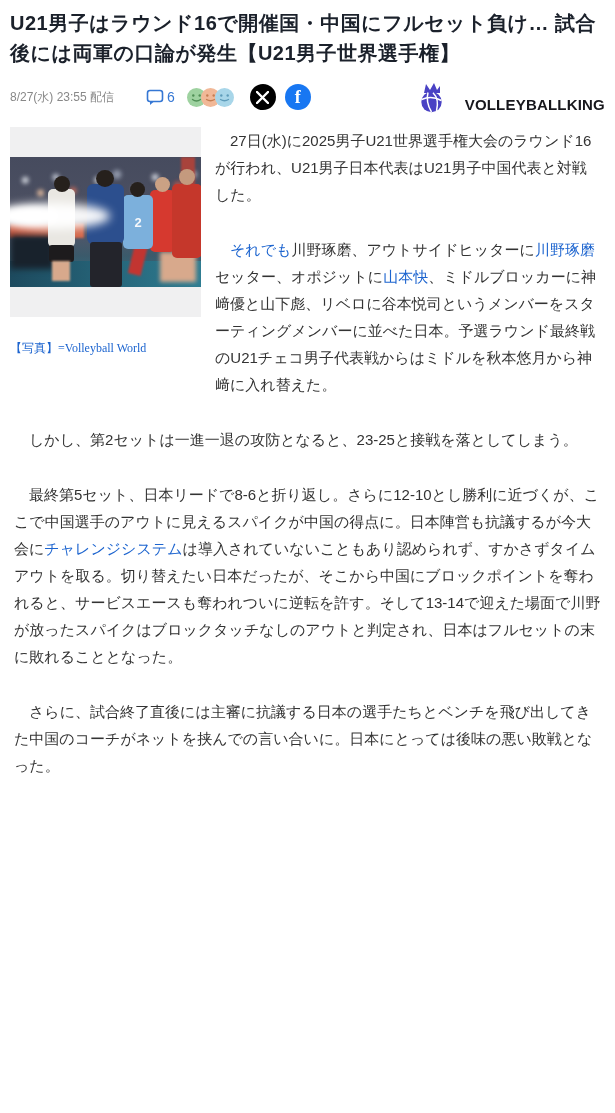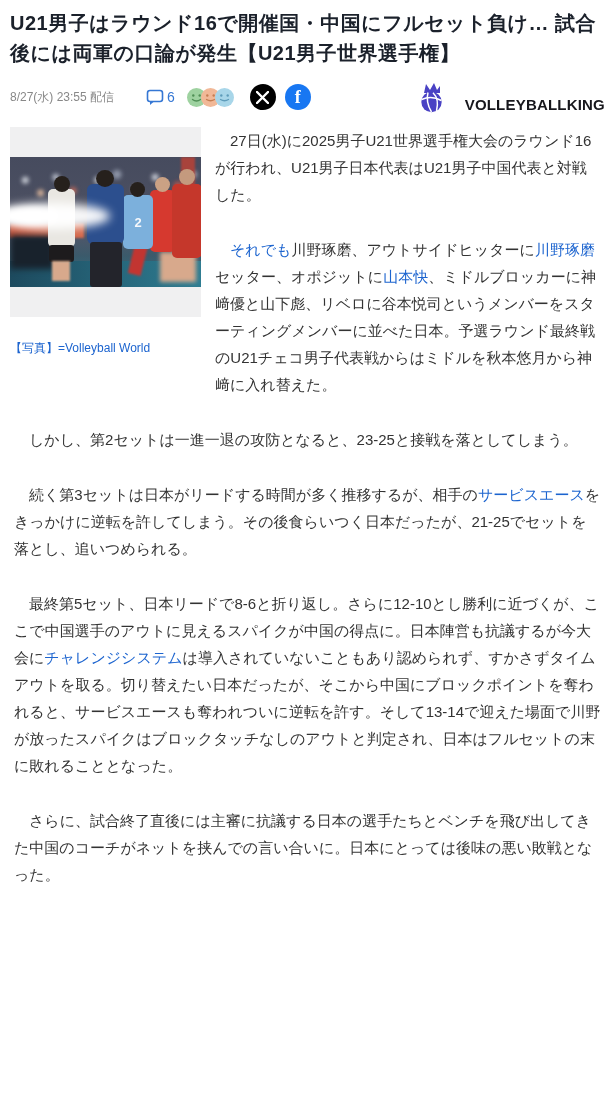--- a/index.html
+++ b/index.html
@@ -73,21 +73,21 @@
   .p-blue-head{left:120px;top:25px;width:15px;height:15px;}
   .jersey-no{color:#f4f7fb;font-size:13px;font-weight:bold;font-family:"Liberation Sans",sans-serif;}
   .flag-red{left:122px;top:82px;width:13px;height:36px;background:#c23531;transform:rotate(14deg);filter:blur(1px);}
   .p-red1{left:140px;top:33px;width:25px;height:62px;background:#d6392f;border-radius:5px;}
   .p-red1-head{left:145px;top:20px;width:15px;height:15px;background:#caa184;}
   .p-red2{left:162px;top:27px;width:30px;height:74px;background:#c5372b;border-radius:5px;}
   .p-red2-head{left:169px;top:12px;width:16px;height:16px;background:#c49a7e;}
   .p-red-legs{left:150px;top:95px;width:36px;height:30px;background:#d8a98c;filter:blur(2px);}
   .spray{left:-18px;top:46px;width:118px;height:26px;background:rgba(255,255,255,0.95);border-radius:50%;filter:blur(5px);}
   .spray2{left:-10px;top:50px;width:60px;height:18px;background:#ffffff;border-radius:50%;filter:blur(3px);}
-  figcaption a{font-size:12px;line-height:18px;color:var(--caption,#6b3fa2);text-decoration:none;display:inline-block;margin-top:22px;}
+  figcaption a{font-size:12px;line-height:18px;color:var(--caption,#6b3fa2);text-decoration:none;display:inline-block;margin-top:22px;font-family:Liberation Serif, serif;}
 </style>
 </head>
 <body>
 
 <div class="page">
 
   <h1 class="title">U21男子はラウンド16で開催国・中国にフルセット負け… 試合後には両軍の口論が発生【U21男子世界選手権】</h1>
 
   <div class="meta-row">
     <span class="date">8/27(水) 23:55 配信</span>
@@ -173,19 +173,18 @@
         </div>
       </div>
       <figcaption>
         <a href="#">【写真】=Volleyball World</a>
       </figcaption>
     </figure>
     <div id="paragraphs">
         <p><span>　27日(水)に2025男子U21世界選手権大会のラウンド16が行われ、U21男子日本代表はU21男子中国代表と対戦した。</span></p>
         <p><span>　</span><a href="#">それでも</a><span>川野琢磨、アウトサイドヒッターに</span><a href="#">川野琢磨</a><span>セッター、オポジットに</span><a href="#">山本快</a><span>、ミドルブロッカーに神﨑優と山下彪、リベロに谷本悦司というメンバーをスターティングメンバーに並べた日本。予選ラウンド最終戦のU21チェコ男子代表戦からはミドルを秋本悠月から神﨑に入れ替えた。</span></p>
         <p><span>　しかし、第2セットは一進一退の攻防となると、23-25と接戦を落としてしまう。</span></p>
-        <p><span>　続く第3セットは日本がリードする時間が多く推移するが、相手の</span><a href="#">サービスエース</a><span>をきっかけに逆転を許してしまう。その後食らいつく日本だったが、21-25でセットを落とし、追いつめられる。</span></p>
         <p><span>　最終第5セット、日本リードで8-6と折り返し。さらに12-10とし勝利に近づくが、ここで中国選手のアウトに見えるスパイクが中国の得点に。日本陣営も抗議するが今大会に</span><a href="#">チャレンジシステム</a><span>は導入されていないこともあり認められず、すかさずタイムアウトを取る。切り替えたい日本だったが、そこから中国にブロックポイントを奪われると、サービスエースも奪われついに逆転を許す。そして13-14で迎えた場面で川野が放ったスパイクはブロックタッチなしのアウトと判定され、日本はフルセットの末に敗れることとなった。</span></p>
         <p><span>　さらに、試合終了直後には主審に抗議する日本の選手たちとベンチを飛び出してきた中国のコーチがネットを挟んでの言い合いに。日本にとっては後味の悪い敗戦となった。</span></p>
       </div>
   </div>
 
 </div>
 
 </body></html>

